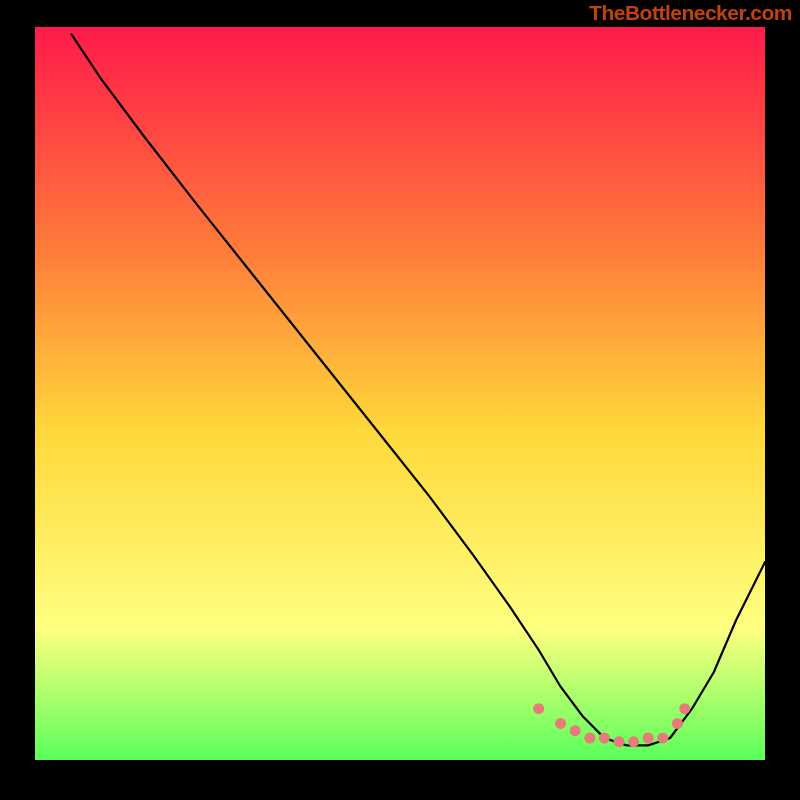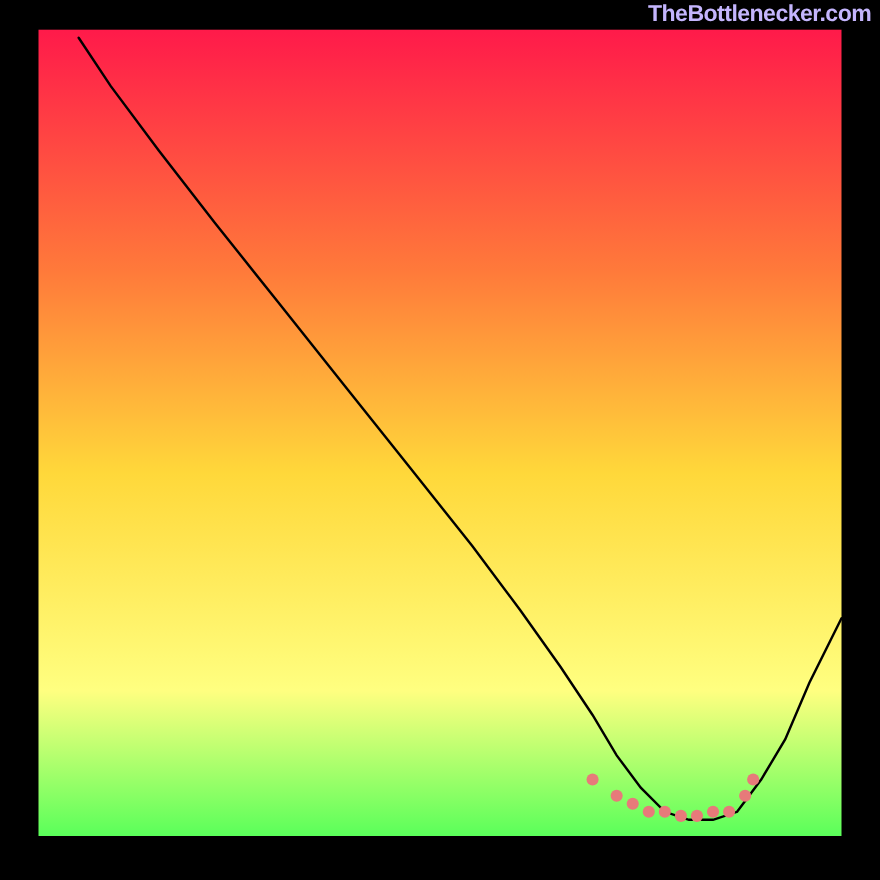--- a/index.html
+++ b/index.html
@@ -14,21 +14,21 @@
   .frame {
     position: relative;
     width: 800px;
     height: 800px;
     background: #000;
   }
   .watermark {
     position: absolute;
     top: 1px;
     right: 8px;
-    color: #c4b5fd;
+    color: #c2410c;
     font-size: 21px;
     font-weight: bold;
     letter-spacing: -0.5px;
     font-family: Arial, sans-serif;
   }
   svg {
     display: block;
   }
 </style>
 </head>

